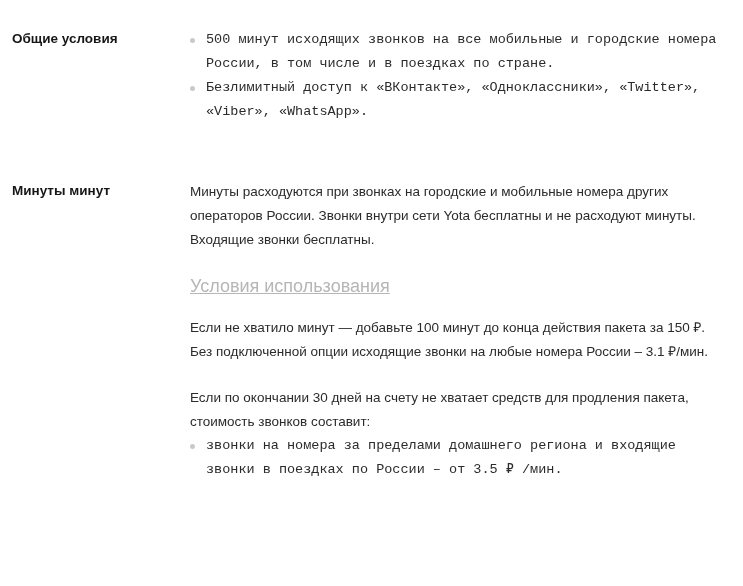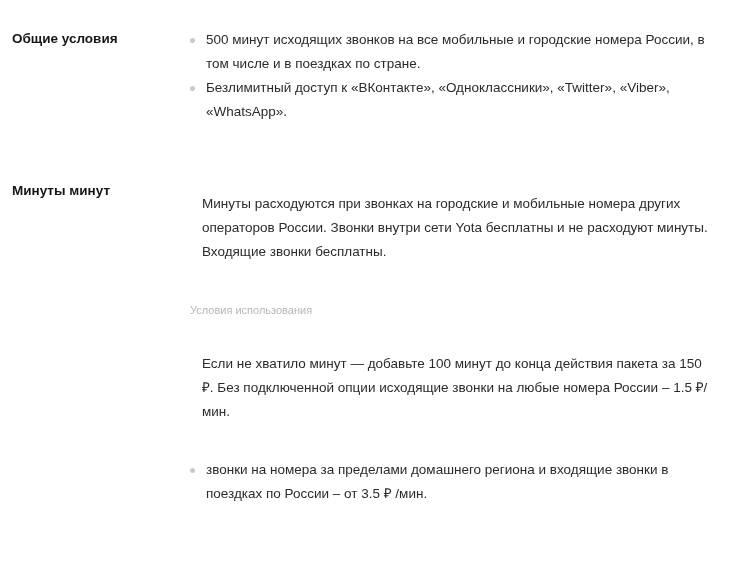--- a/index.html
+++ b/index.html
@@ -42,39 +42,41 @@
   }
   ul.bullets {
     list-style: none;
     margin: 0;
     padding: 0;
   }
   ul.bullets li {
     position: relative;
     padding-left: 16px;
     margin: 0 0 0 0;
+    font-family: Liberation Mono, monospace;
   }
   ul.bullets li::before {
     content: "";
     position: absolute;
     left: 0;
     top: 10px;
     width: 5px;
     height: 5px;
     border-radius: 50%;
     background: #c9c9c9;
   }
   .para {
-    margin: 12px;
+    margin: 0;
   }
   .subhead {
     color: #b6b6b6;
-    font-size: 11px;
+    font-size: 18px;
     line-height: 24px;
     margin: 0;
+    text-decoration: underline;
   }
   .spacer-sm { height: 18px; }
   .spacer-md { height: 22px; }
   .spacer-lg { height: 56px; }
 </style>
 </head>
 <body>
 
 <div class="page">
 
@@ -90,21 +92,22 @@
 
   <div class="spacer-lg"></div>
 
   <div class="section">
     <div class="section-title">Минуты минут</div>
     <div class="section-body">
       <p class="para">Минуты расходуются при звонках на городские и мобильные номера других операторов России. Звонки внутри сети Yota бесплатны и не расходуют минуты. Входящие звонки бесплатны.</p>
       <div class="spacer-md"></div>
       <p class="subhead">Условия использования</p>
       <div class="spacer-sm"></div>
-      <p class="para">Если не хватило минут — добавьте 100 минут до конца действия пакета за 150 ₽. Без подключенной опции исходящие звонки на любые номера России – 1.5 ₽/мин.</p>
+      <p class="para">Если не хватило минут — добавьте 100 минут до конца действия пакета за 150 ₽. Без подключенной опции исходящие звонки на любые номера России – 3.1 ₽/мин.</p>
       <div class="spacer-md"></div>
+      <p class="para">Если по окончании 30 дней на счету не хватает средств для продления пакета, стоимость звонков составит:</p>
       <ul class="bullets">
         <li>звонки на номера за пределами домашнего региона и входящие звонки в поездках по России – от 3.5 ₽ /мин.</li>
       </ul>
     </div>
   </div>
 
 </div>
 
 </body></html>

